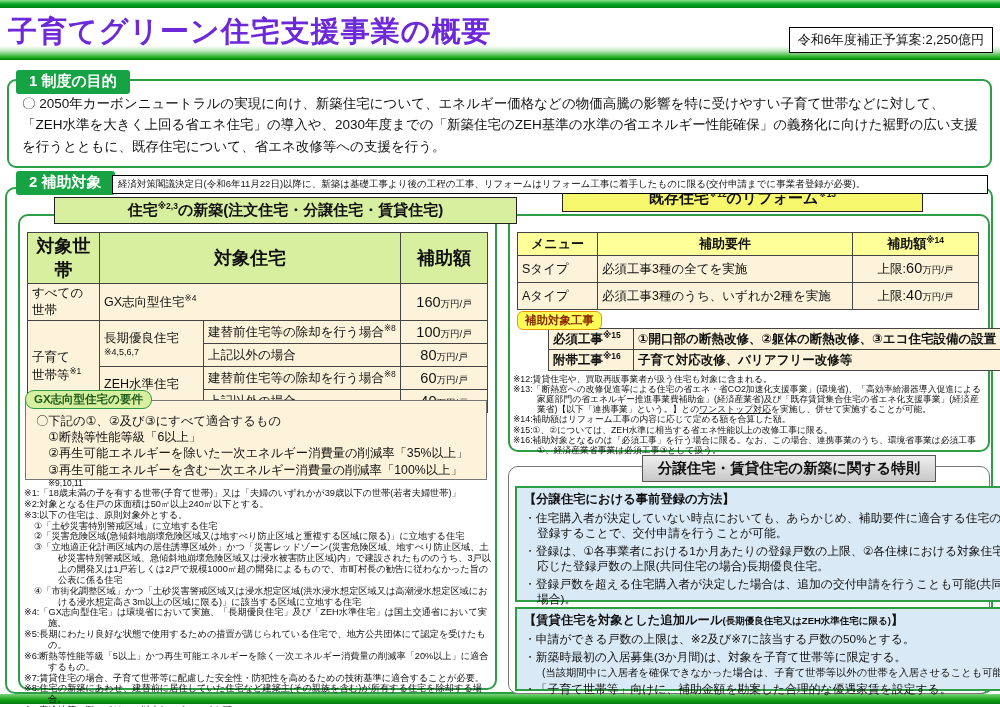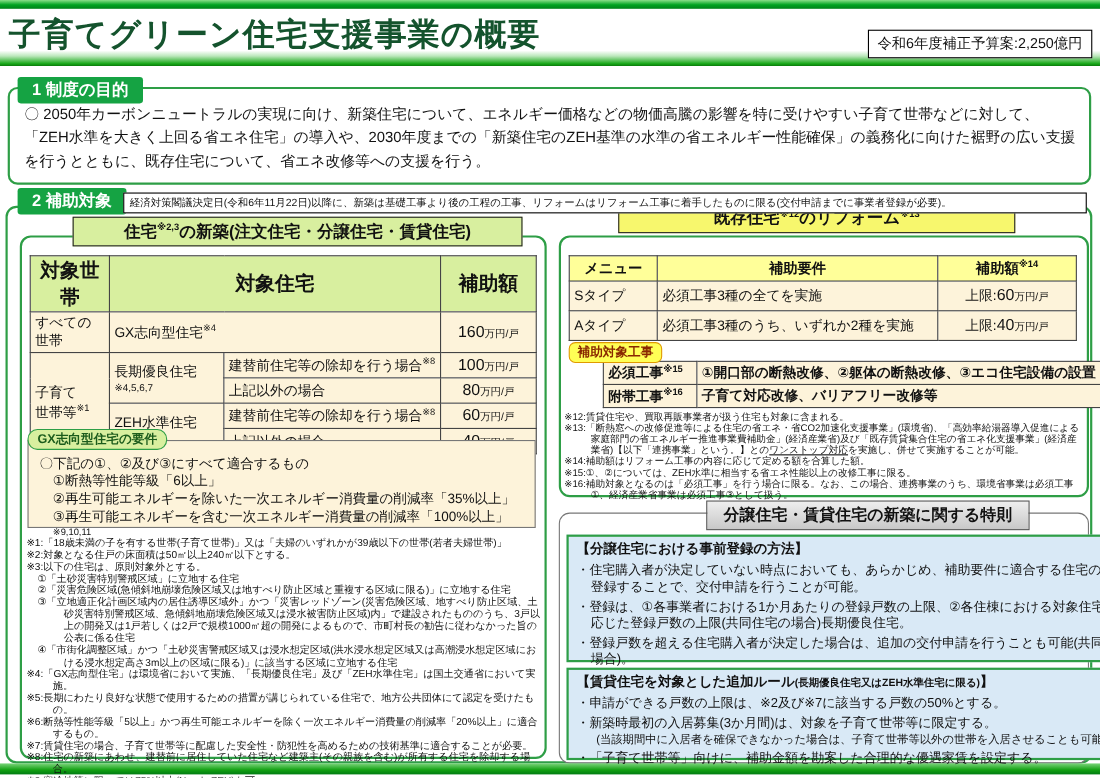--- a/index.html
+++ b/index.html
@@ -5,42 +5,42 @@
   * { box-sizing: border-box; margin: 0; padding: 0; }
   html,body { background:#fff; }
   body {
     width:1000px; height:707px; position:relative; overflow:hidden;
     font-family:"Liberation Sans","DejaVu Sans",sans-serif; color:#111;
   }
   
   .top-bar { position:absolute; top:0; left:0; width:1000px; height:8px;
     background:linear-gradient(180deg,#8ae08a 0%,#00a321 55%,#00821a 100%); }
   .page-title { position:absolute; top:12px; left:8px; font-size:29px; font-weight:bold;
-    color:#14532d; letter-spacing:1px; white-space:nowrap; }
+    color:#6d28d9; letter-spacing:1px; white-space:nowrap; }
   .title-underbar { position:absolute; top:46px; left:0; width:1000px; height:14px;
     background:linear-gradient(180deg,#ffffff 0%,#bce8bc 35%,#18a818 85%,#0a7a0a 100%); }
   .budget-box { position:absolute; top:27px; right:7px; background:#fff; border:1.5px solid #000;
     font-size:13px; padding:3px 8px; z-index:5; }
   .bottom-bar { position:absolute; top:694px; left:0; width:1000px; height:10px;
     background:linear-gradient(180deg,#7ad47a 0%,#12a012 60%,#007a12 100%); }
   
   .sec-label { position:absolute; background:#15a343; color:#fff; font-weight:bold;
     font-size:15px; padding:2px 13px 3px; border-radius:3px; z-index:6; white-space:nowrap; }
   .sec1-frame { position:absolute; top:79px; left:7px; width:985px; height:89px;
     border:2px solid #2e9e46; border-radius:9px; background:#fff; }
   .sec1-body { position:absolute; top:93px; left:22px; width:960px; font-size:13.5px;
     line-height:1.58; z-index:2; }
   .sec2-note { position:absolute; top:175px; left:112px; width:876px; background:#fff;
     border:1px solid #000; font-size:9.5px; padding:2px 5px; z-index:6; }
   .sec2-frame { position:absolute; top:187px; left:5px; width:988px; height:507px;
     border:2px solid #2e9e46; border-radius:10px; background:#fff; }
   
   .panel-title { position:absolute; border:1.5px solid #222; font-weight:bold; font-size:15px;
     text-align:center; padding:3px 0; z-index:4; }
-  .left-title { top:197px; left:66px; width:409px; background:#d8ef9f; }
+  .left-title { top:197px; left:54px; width:463px; background:#d8ef9f; }
   .reform-title { top:185px; left:562px; width:361px; background:#f7f76d; }
   .sup { font-size:8.5px; vertical-align:super; }
   
   .left-panel { position:absolute; top:214px; left:18px; width:479px; height:476px;
     border:2px solid #2e9e46; border-radius:10px; background:#fff; }
   .reform-panel { position:absolute; top:214px; left:508px; width:482px; height:238px;
     border:2px solid #2e9e46; border-radius:10px; background:#fff; }
   
   table.tbl { border-collapse:collapse; table-layout:fixed; position:absolute; z-index:3; }
   .tbl th,.tbl td { border:1px solid #444; font-size:12.5px; padding:1px 4px; overflow:hidden; }

